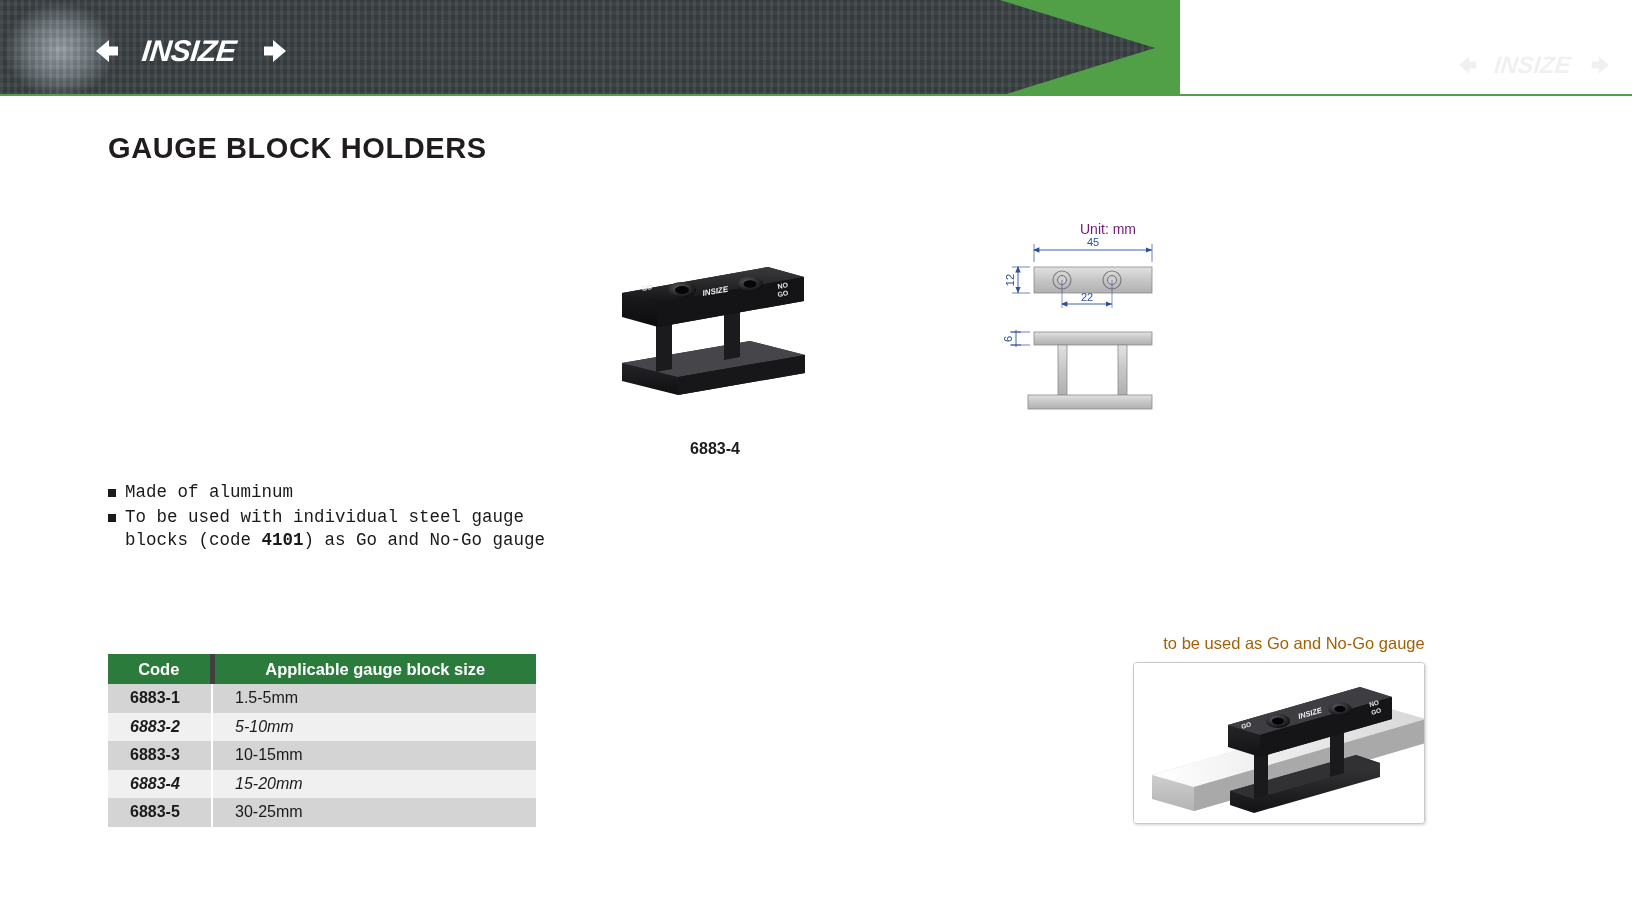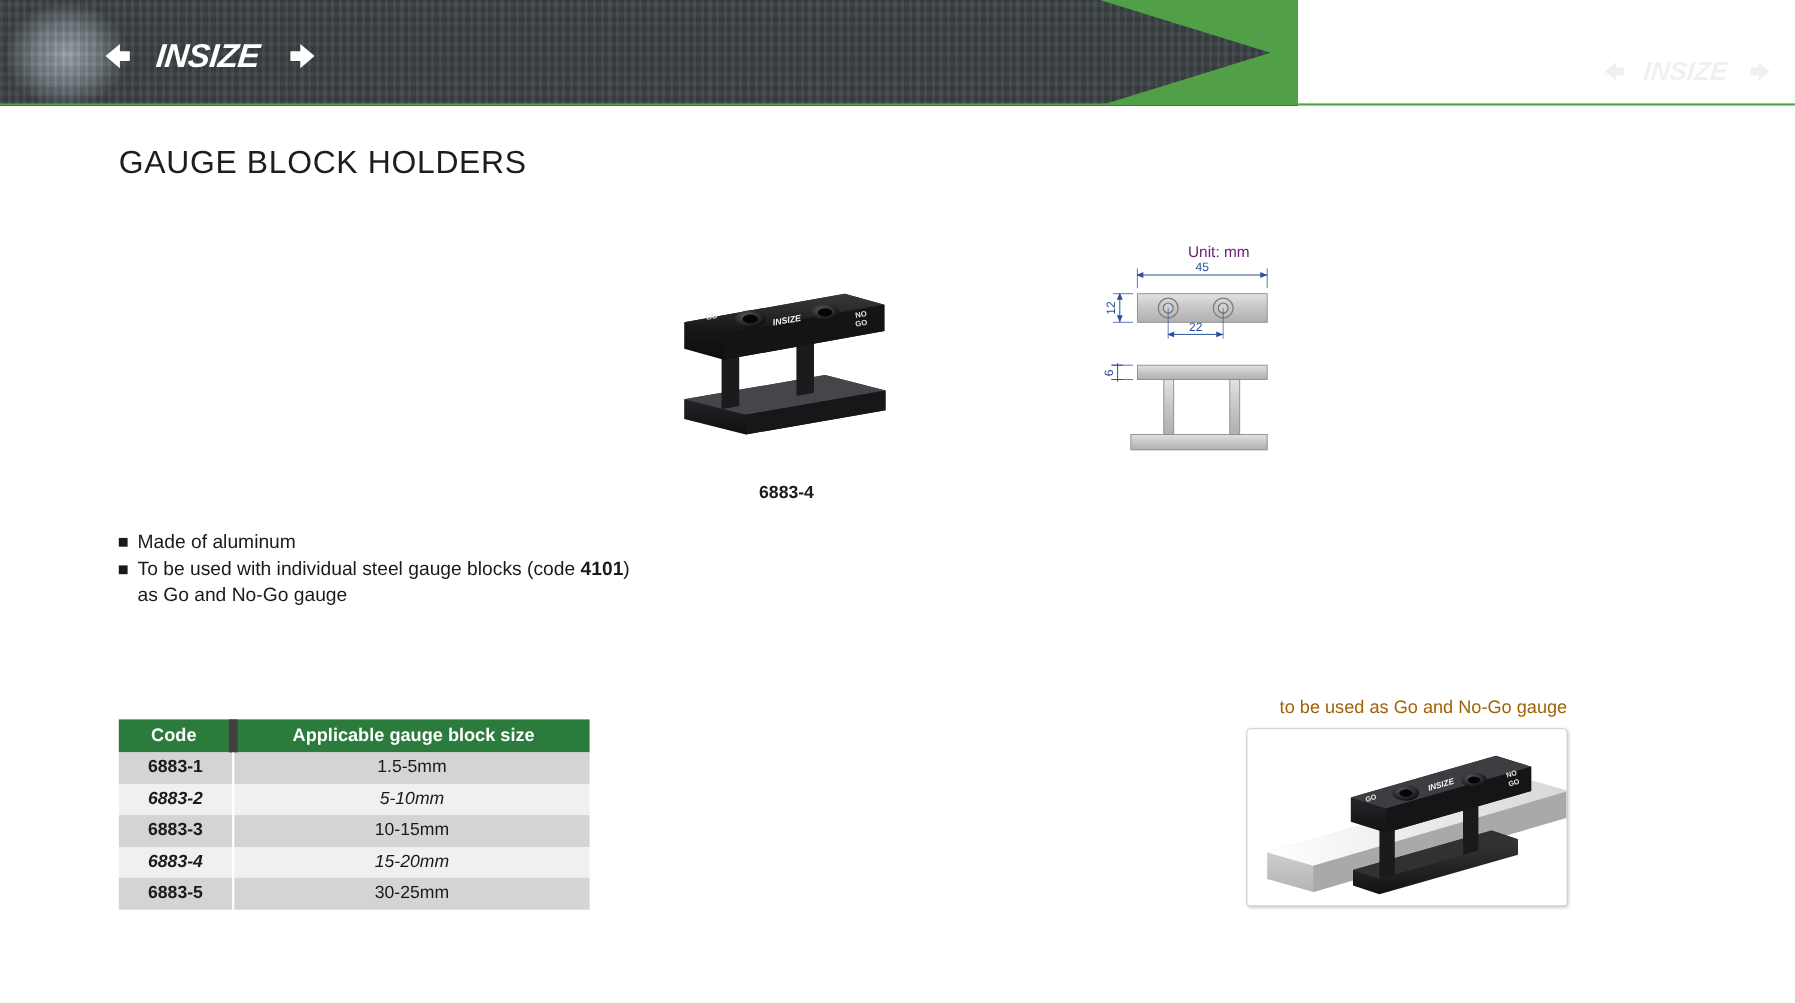--- a/index.html
+++ b/index.html
@@ -55,59 +55,59 @@
   .logo-wm {
     position: absolute; right: 18px; top: 50px; width: 160px; height: 30px; z-index: 6; opacity: .10;
   }
   .header-rule {
     position: absolute; left: 0; top: 94px; width: 1632px; height: 3px; background: #51a048; z-index: 7;
   }
 
   
   .page-title {
     position: absolute; left: 108px; top: 132px;
-    font-size: 29px; font-weight: normal; letter-spacing: .6px; color: #201c1c;
+    font-size: 29px; font-weight: bold; letter-spacing: .6px; color: #201c1c;
   }
 
   
   .product-photo { position: absolute; left: 600px; top: 245px; width: 230px; height: 170px; }
   .prod-label {
     position: absolute; left: 600px; top: 440px; width: 230px; text-align: center;
     font-size: 16px; font-weight: bold; color: #1c1c1c;
   }
 
   
   .tech-drawing { position: absolute; left: 990px; top: 212px; width: 210px; height: 215px; }
   .unit-label {
     position: absolute; left: 1080px; top: 221px;
     font-size: 14px; color: #701a75; font-family: "Liberation Sans", sans-serif;
   }
 
   
   .bullets { position: absolute; left: 108px; top: 481px; width: 470px; }
-  .bullet-row { display: flex; align-items: flex-start; margin-bottom: 1px; }
+  .bullet-row { display: flex; align-items: flex-start; margin-bottom: 1px; font-family: Liberation Mono, monospace; }
   .bullet-mark {
     width: 8px; height: 8px; background: #1a1a1a; margin-top: 8px; margin-right: 9px; flex: none;
   }
   .bullet-text { font-size: 17.5px; color: #1a1a1a; line-height: 23.5px; }
   .bullet-text b { font-weight: bold; }
 
   
   .spec-table {
     position: absolute; left: 108px; top: 654px; width: 428px;
     border-collapse: collapse; font-size: 16px;
   }
   .spec-table th {
     background: #2b7b3c; color: #ffffff; font-weight: bold; font-size: 16.5px;
     height: 30px; padding: 0 6px; text-align: center;
-    border-right: 8px solid #404040;
+    border-right: 5px solid #404040;
   }
   .spec-table th:last-child { border-right: none; text-align: center; }
   .spec-table td {
-    height: 28.5px; padding: 0 6px; text-align: center; color: #1a1a1a;
+    height: 28.5px; padding: 0 22px; color: #1a1a1a;
     border-right: 2px solid #ffffff;
   }
   .spec-table td:last-child { border-right: none; }
   .spec-table td.code { font-weight: bold; width: 104px; }
   .spec-table tr.odd td { background: #d4d4d4; }
   .spec-table tr.even td { background: #f0f0f0; font-style: italic; }
 
   
   .app-caption {
     position: absolute; left: 1084px; top: 634px; width: 420px; text-align: center;

